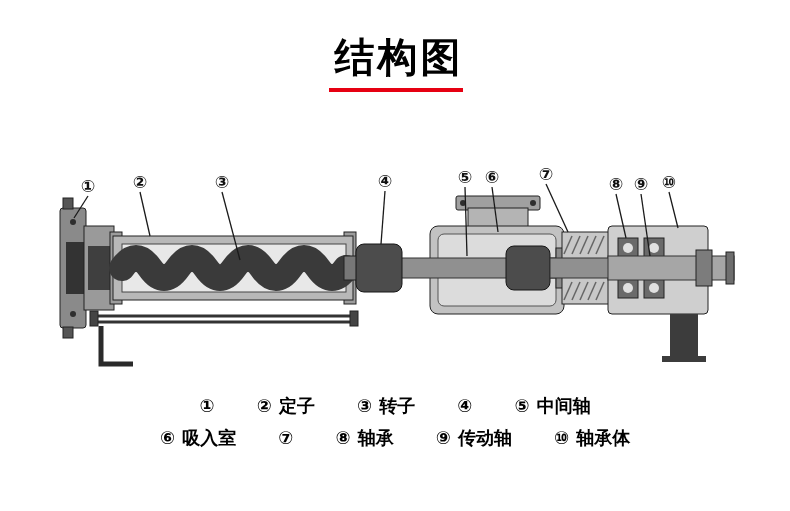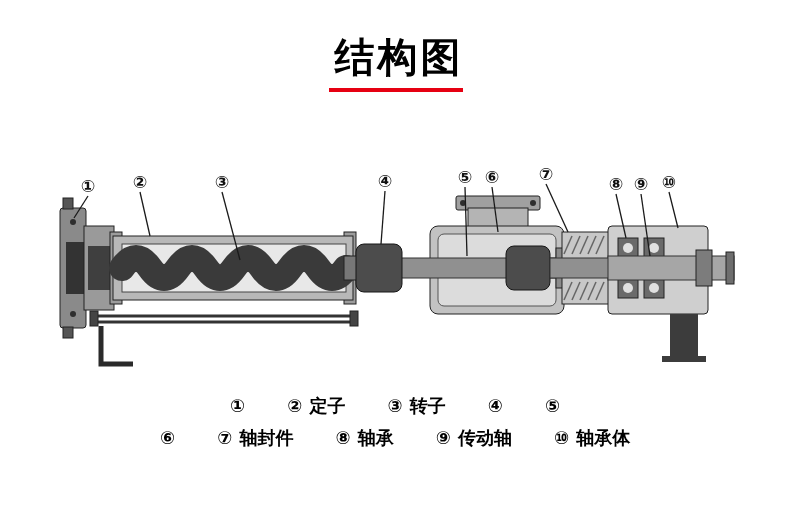--- a/index.html
+++ b/index.html
@@ -219,29 +219,30 @@
       </span>
       <span class="legend-item">
         <span>③</span>
         <span>转子</span>
       </span>
       <span class="legend-item">
         <span>④</span>
       </span>
       <span class="legend-item">
         <span>⑤</span>
+        <span>中间轴</span>
       </span>
     </div>
     <div class="legend-row">
       <span class="legend-item">
         <span>⑥</span>
+        <span>吸入室</span>
       </span>
       <span class="legend-item">
         <span>⑦</span>
-        <span>轴封件</span>
       </span>
       <span class="legend-item">
         <span>⑧</span>
         <span>轴承</span>
       </span>
       <span class="legend-item">
         <span>⑨</span>
         <span>传动轴</span>
       </span>
       <span class="legend-item">

